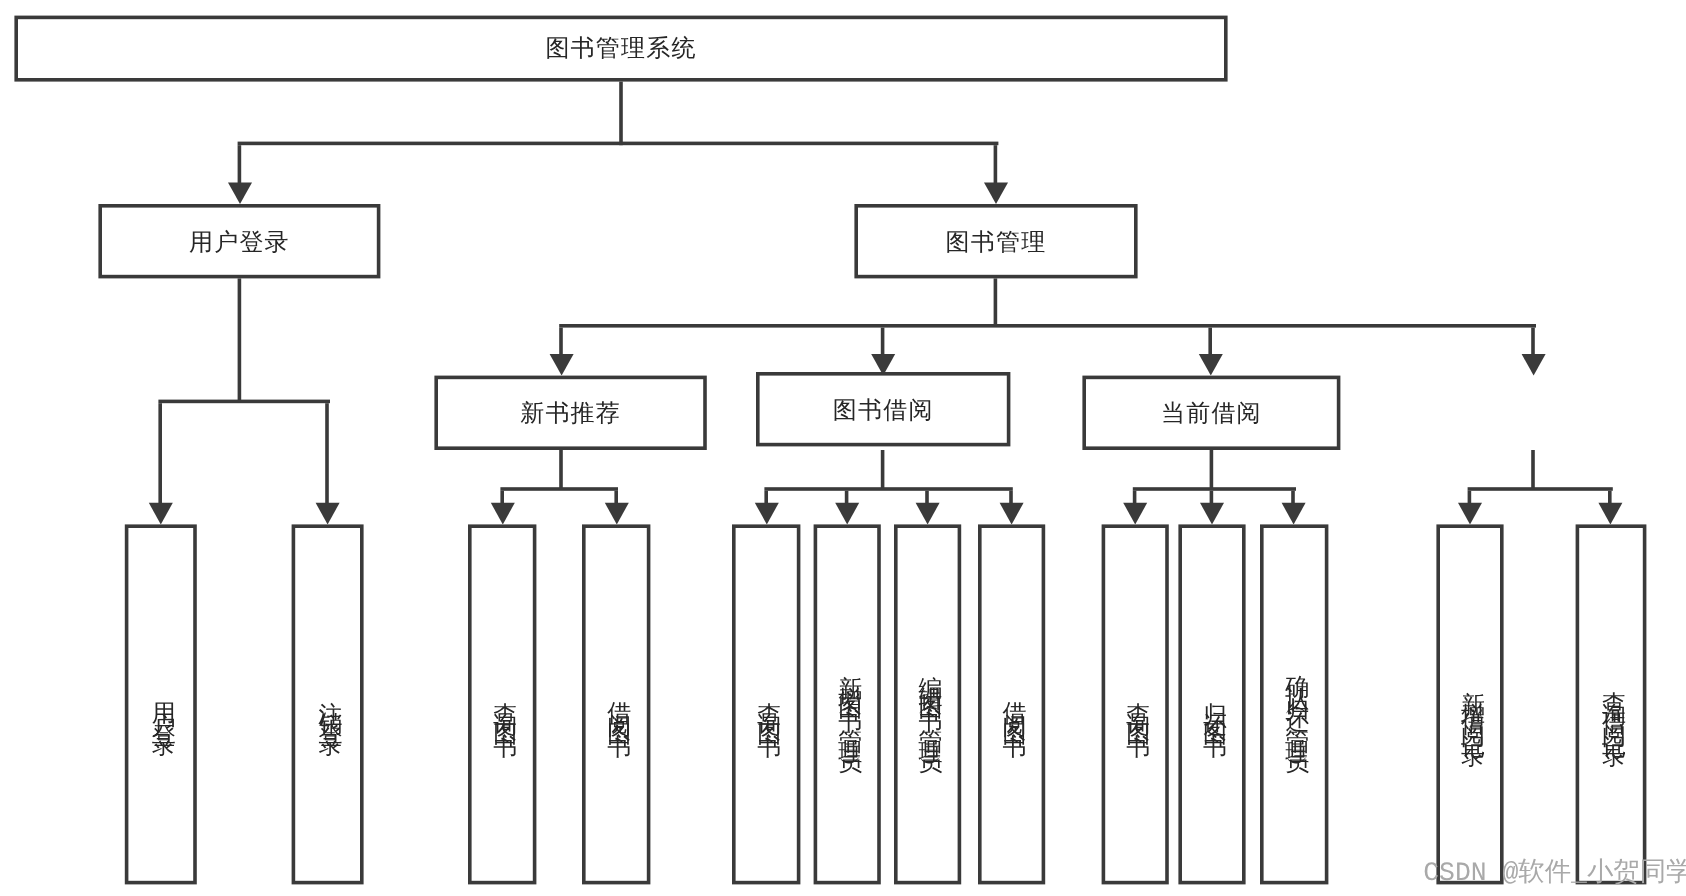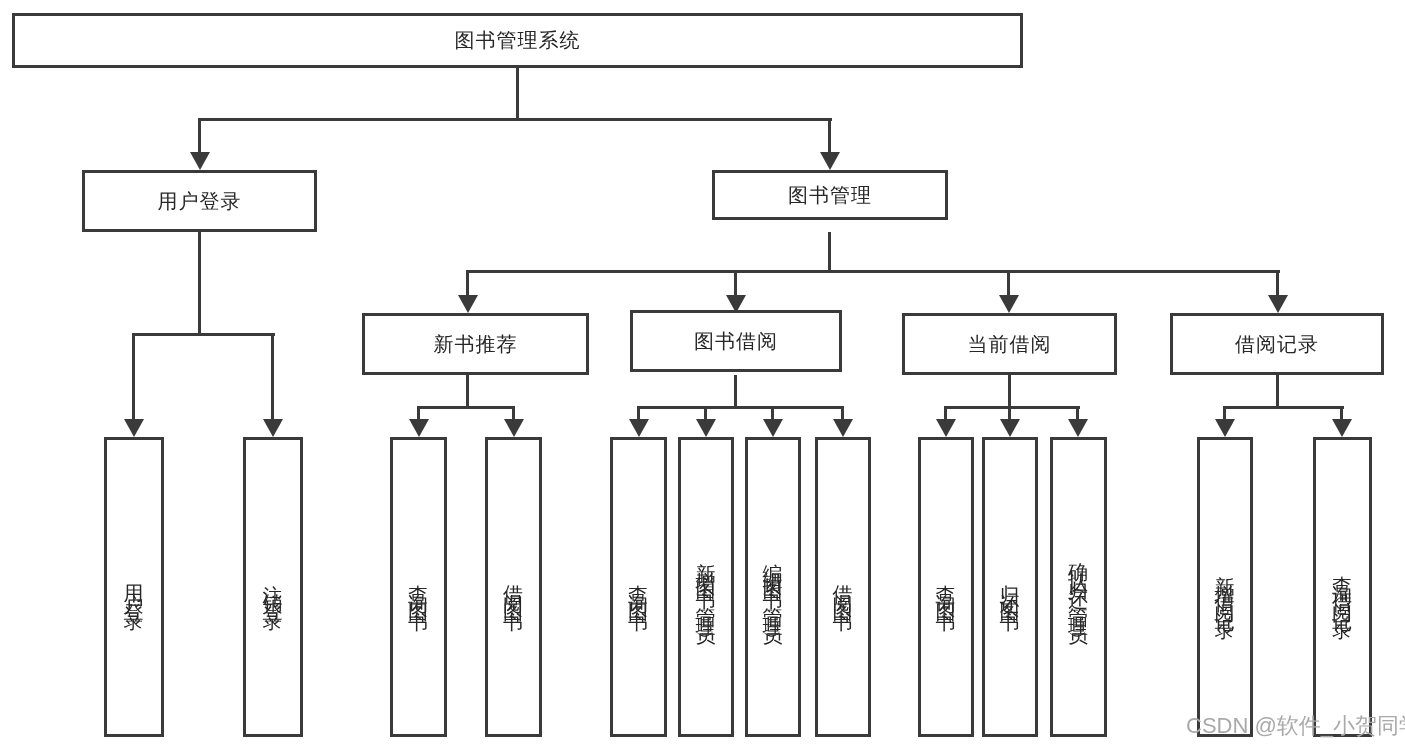--- a/index.html
+++ b/index.html
@@ -10,20 +10,21 @@
   }
   * { margin: 0; padding: 0; box-sizing: border-box; }
   html, body { background: var(--bg); }
   body { font-family: "Liberation Sans", sans-serif; }
   .canvas {
     position: relative;
     width: 1405px;
     height: 747px;
     background: var(--bg);
     overflow: hidden;
+    font-family: Liberation Mono, monospace;
   }
   .node, .leaf {
     position: absolute;
     border: 3px solid var(--line);
     background: #fff;
     display: flex;
     align-items: center;
     justify-content: center;
     color: var(--text);
     font-size: 20px;
@@ -75,21 +76,21 @@
       <i class="head"></i>
     </div>
   <div class="arrow" style="left:820px;top:121px;height:49px">
       <i class="stem"></i>
       <i class="head"></i>
     </div>
 
   <div class="node" style="left:82px;top:170px;width:235px;height:62px">
     <span>用户登录</span>
   </div>
-  <div class="node" style="left:712px;top:170px;width:236px;height:50px">
+  <div class="node" style="left:712px;top:170px;width:236px;height:62px">
     <span>图书管理</span>
   </div>
 
   <div class="vline" style="left:198px;top:232px;height:103px"></div>
   <div class="hline" style="left:132px;top:333px;width:143px"></div>
   <div class="arrow" style="left:124px;top:336px;height:101px">
       <i class="stem"></i>
       <i class="head"></i>
     </div>
   <div class="arrow" style="left:263px;top:336px;height:101px">
@@ -118,23 +119,20 @@
 
   <div class="node" style="left:362px;top:313px;width:227px;height:62px">
     <span>新书推荐</span>
   </div>
   <div class="node" style="left:630px;top:310px;width:212px;height:62px">
     <span>图书借阅</span>
   </div>
   <div class="node" style="left:902px;top:313px;width:215px;height:62px">
     <span>当前借阅</span>
   </div>
-  <div class="node" style="left:1170px;top:313px;width:214px;height:62px">
-    <span>借阅记录</span>
-  </div>
 
   <div class="vline" style="left:466px;top:375px;height:33px"></div>
   <div class="hline" style="left:417px;top:406px;width:98px"></div>
   <div class="arrow" style="left:409px;top:409px;height:28px">
       <i class="stem"></i>
       <i class="head"></i>
     </div>
   <div class="arrow" style="left:504px;top:409px;height:28px">
       <i class="stem"></i>
       <i class="head"></i>

